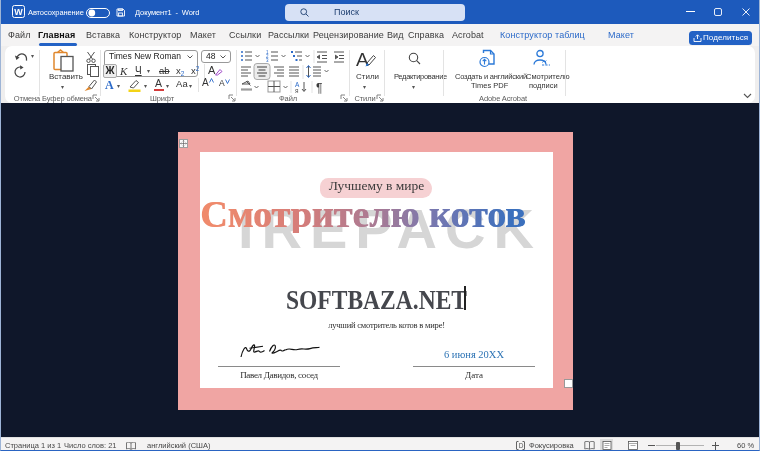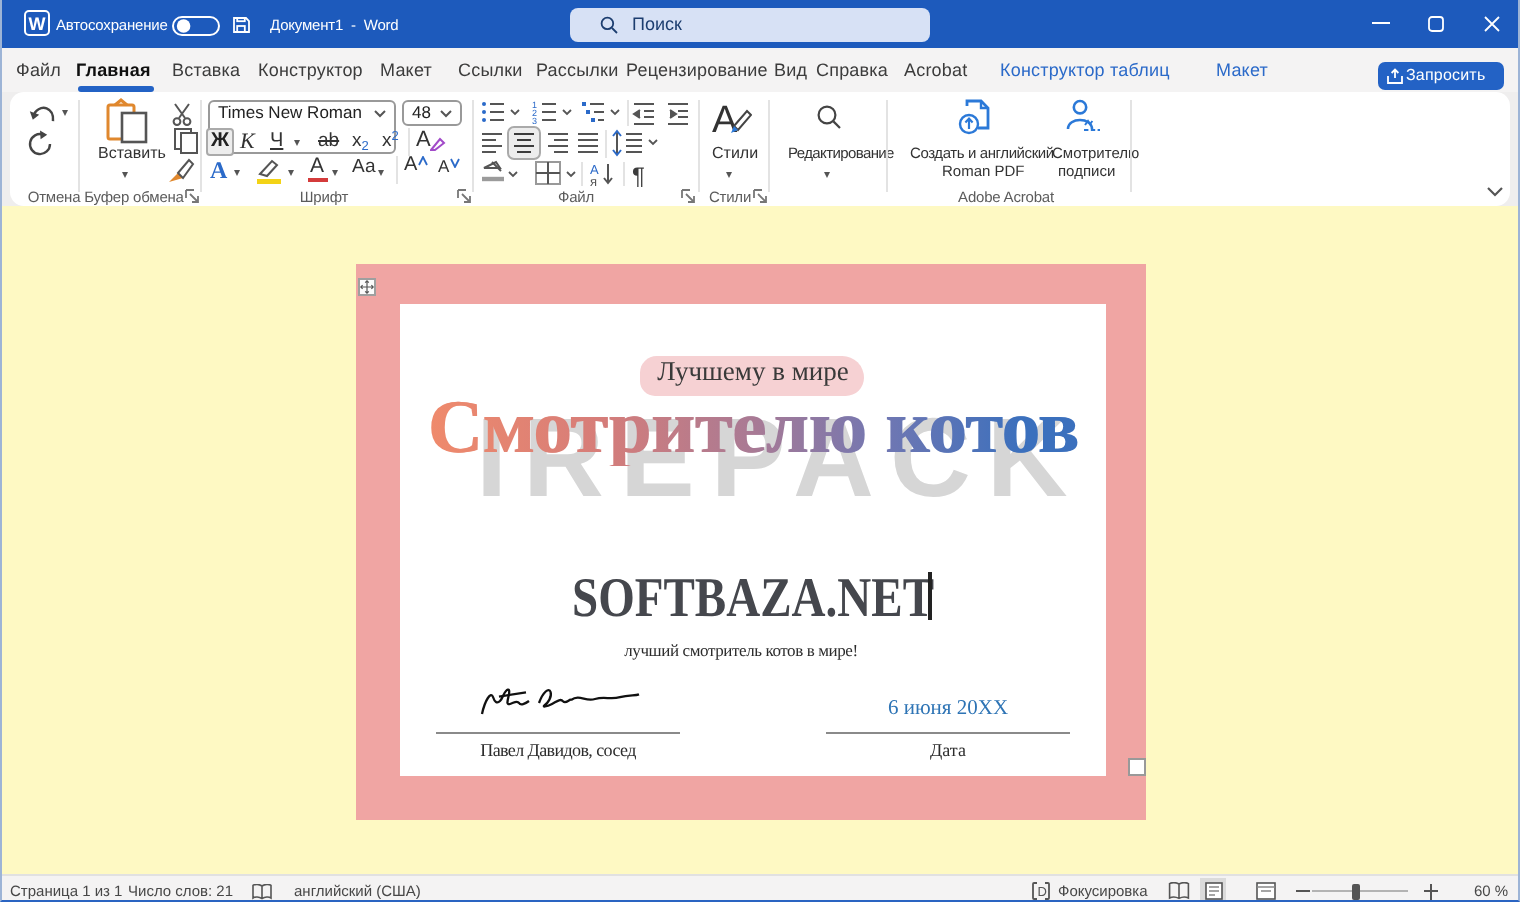--- a/index.html
+++ b/index.html
@@ -17,27 +17,27 @@
 #share{position:absolute;left:689px;top:7px;width:63px;height:13.5px;background:#2362c5;border-radius:3.5px;color:#fff;font-size:8.5px;text-align:center;line-height:13px;white-space:nowrap;}
 
 #ribbon{position:absolute;left:5px;top:46px;width:750px;height:57px;background:#fff;border-radius:7px;font-size:10px;color:#333;}
 #ribbon span{position:absolute;white-space:nowrap;}
 .gsep{position:absolute;top:4px;height:46px;width:1px;background:#e3e3e3;}
 .glabel{position:absolute;top:47.5px;font-size:7.5px;letter-spacing:-0.1px;color:#5c5c5c;transform:translateX(-50%);white-space:nowrap;}
 .launcher{position:absolute;top:48px;width:8px;height:8px;}
 .combo{position:absolute;border:1px solid #999;border-radius:3px;background:#fff;font-size:8.5px;color:#222;padding-left:4px;line-height:11px;}
 .car{font-size:6px;color:#555;}
 
-#docarea{position:absolute;left:0;top:103px;width:760px;height:334px;background:#fef9c3;}
+#docarea{position:absolute;left:0;top:103px;width:760px;height:334px;background:#0f172a;}
 #page{position:absolute;left:178px;top:29px;width:395px;height:278px;background:#f0a5a3;}
 #pagein{position:absolute;left:22px;top:20px;width:353px;height:236px;background:#fff;}
 #pagein .ser{position:absolute;font-family:"Liberation Serif",serif;color:#2c2c2c;text-align:center;white-space:nowrap;}
 #pill{position:absolute;left:120px;top:26px;width:112px;height:19.5px;background:#f6d1d3;border-radius:10px 13px 11px 9px;}
 #wm{position:absolute;left:38px;top:48.5px;font-weight:bold;font-size:56px;color:#d6d6d6;letter-spacing:8px;line-height:1;white-space:nowrap;}
-#headline,#headline2{position:absolute;left:0;top:43px;width:353px;text-align:center;font-family:"Liberation Serif",serif;font-weight:bold;font-size:38px;line-height:1;background:linear-gradient(90deg,#ef8a6c 4%,#d67d79 28%,#a87a95 50%,#7177b2 68%,#3b70bd 88%);-webkit-background-clip:text;background-clip:text;color:transparent;white-space:nowrap;}
+#headline,#headline2{position:absolute;left:0;top:43px;width:353px;font-family:"Liberation Serif",serif;font-weight:bold;font-size:38px;line-height:1;background:linear-gradient(90deg,#ef8a6c 4%,#d67d79 28%,#a87a95 50%,#7177b2 68%,#3b70bd 88%);-webkit-background-clip:text;background-clip:text;color:transparent;white-space:nowrap;}
 .sigline{position:absolute;height:1px;background:#8a8a8a;}
 
 #statusbar{position:absolute;left:0;top:437px;width:760px;height:14px;background:#f4f3f3;border-top:1px solid #e1e1e1;font-size:7.5px;color:#474747;}
 #statusbar span{position:absolute;top:3px;white-space:nowrap;}
 #winborder{position:absolute;left:0;top:0;width:760px;height:451px;border-left:1px solid #9db4d6;border-right:1px solid #9db4d6;border-bottom:1px solid #2a64c2;pointer-events:none;}
 </style>
 </head>
 <body>
 
 <div id="titlebar">
@@ -54,21 +54,21 @@
       <path d="M1 1h6l1.5 1.5V8H1z" fill="none" stroke="#fff" stroke-width="0.9"></path>
       <rect x="2.6" y="5" width="3.8" height="3" fill="none" stroke="#fff" stroke-width="0.9"></rect>
       <rect x="2.6" y="1" width="3.8" height="1.6" fill="none" stroke="#fff" stroke-width="0.9"></rect>
     </svg>
   <span class="t" style="left:135px;top:8px">Документ1&nbsp;&nbsp;-&nbsp;&nbsp;Word</span>
   <div id="searchbox">
     <svg style="position:absolute;left:15px;top:4px" width="9" height="9" viewBox="0 0 9 9">
         <circle cx="3.7" cy="3.7" r="2.9" fill="none" stroke="#1c3d6f" stroke-width="0.9"></circle>
         <path d="M6 6 L8.5 8.5" stroke="#1c3d6f" stroke-width="0.9"></path>
       </svg>
-    <span style="margin-left:31px">Поиск</span>
+    <span style="margin-left:49px">Поиск</span>
   </div>
   <div style="position:absolute;left:686px;top:11px;width:9px;height:1px;background:#fff"></div>
   <svg class="icon" style="left:714px;top:8px" width="8" height="8" viewBox="0 0 8 8">
       <rect x="0.5" y="0.5" width="7" height="7" rx="1.5" fill="none" stroke="#fff" stroke-width="0.9"></rect>
     </svg>
   <svg class="icon" style="left:742px;top:8px" width="8" height="8" viewBox="0 0 8 8">
       <path d="M0.5 0.5 L7.5 7.5 M7.5 0.5 L0.5 7.5" stroke="#fff" stroke-width="0.9"></path>
     </svg>
 </div>
 
@@ -85,21 +85,21 @@
   <span class="tab" style="left:387px">Вид</span>
   <span class="tab" style="left:408px">Справка</span>
   <span class="tab" style="left:452px">Acrobat</span>
   <span class="tab blue" style="left:500px">Конструктор таблиц</span>
   <span class="tab blue" style="left:608px">Макет</span>
   <div id="share">
       <svg style="position:absolute;left:4px;top:3px" width="9" height="8" viewBox="0 0 9 8">
         <path d="M1 4 v3.5 h7 V4" fill="none" stroke="#fff" stroke-width="0.9"></path>
         <path d="M4.5 5 V1 M2.8 2.5 L4.5 0.8 L6.2 2.5" fill="none" stroke="#fff" stroke-width="0.9"></path>
       </svg>
-      <span style="position:absolute;left:14px;top:0;font-size:8px">Запросить</span>
+      <span style="position:absolute;left:14px;top:0;font-size:8px">Поделиться</span>
     </div>
 </div>
 
 <div id="ribbon">
 
   <svg class="icon" style="left:9px;top:5px" width="15" height="11" viewBox="0 0 15 11">
       <path d="M2.7 7.2 C3.4 4,6.8 2.2,9.3 3.2 C11.8 4.2,12.8 6.6,12.5 9.6" fill="none" stroke="#444" stroke-width="1.25"></path>
       <path d="M0.9 4.6 L2.4 8.9 L5.6 6.4 z" fill="#444"></path>
     </svg>
   <span class="car" style="left:26px;top:6px">▾</span>
@@ -280,21 +280,21 @@
   <span class="car" style="left:407px;top:37px">▾</span>
   <div class="gsep" style="left:438px"></div>
 
   <svg class="icon" style="left:474px;top:3px" width="19" height="19" viewBox="0 0 19 19">
       <path d="M4.5 4 V1.5 h7 l3.5 3.5 V15 h-5" fill="none" stroke="#2b79d8" stroke-width="1.4"></path>
       <path d="M11.5 1.5 v3.5 h3.5" fill="none" stroke="#2b79d8" stroke-width="1.2"></path>
       <circle cx="5.5" cy="13" r="4.5" fill="none" stroke="#2b79d8" stroke-width="1.2"></circle>
       <path d="M5.5 15.5 v-5 M3.7 12.2 L5.5 10.3 L7.3 12.2" fill="none" stroke="#2b79d8" stroke-width="1.1"></path>
     </svg>
   <span style="left:450px;top:26px;font-size:7.5px;letter-spacing:-0.2px">Создать и английский</span>
-  <span style="left:466px;top:35px;font-size:7.5px">Roman PDF</span>
+  <span style="left:466px;top:35px;font-size:7.5px">Times PDF</span>
   <svg class="icon" style="left:527px;top:3px" width="19" height="19" viewBox="0 0 19 19">
       <circle cx="8" cy="4.6" r="3.1" fill="none" stroke="#2b79d8" stroke-width="1.3"></circle>
       <path d="M2 15.5 C2 9.5,14 9.5,14 15.5" fill="none" stroke="#2b79d8" stroke-width="1.3"></path>
       <path d="M10.5 13.5 l1.5-2 1 1.5 1.2-1.5" fill="none" stroke="#2b79d8" stroke-width="1"></path>
       <path d="M10 16 h8" stroke="#2b79d8" stroke-width="1" stroke-dasharray="2.2 1.2"></path>
     </svg>
   <span style="left:521px;top:26px;font-size:7.5px">Смотрителю</span>
   <span style="left:524px;top:35px;font-size:7.5px">подписи</span>
   <div class="glabel" style="left:498px">Adobe Acrobat</div>
   <div class="gsep" style="left:560px"></div>
@@ -306,21 +306,21 @@
 <div id="docarea">
   <div id="page">
     <div id="pagein">
       <div id="pill"></div>
       <div id="wm">IREPACK</div>
       <div class="ser" style="left:0;top:25.5px;width:353px;font-size:13.5px;color:#3a3a3a">Лучшему в мире</div>
       <div id="headline">Смотрителю котов</div>
         <div id="headline2" style="left:0.7px">Смотрителю котов</div>
       <div class="ser" style="left:0;top:132px;width:353px;font-size:28px;font-weight:bold;color:#45474d;transform:scaleX(0.84)">SOFTBAZA.NET</div>
       <div style="position:absolute;left:264px;top:134px;width:1.5px;height:24px;background:#222"></div>
-      <div class="ser" style="left:0;top:167.5px;width:341px;font-size:8.5px;letter-spacing:-0.2px">лучший смотритель котов в мире!</div>
+      <div class="ser" style="left:16px;top:167.5px;width:341px;font-size:8.5px;letter-spacing:-0.2px">лучший смотритель котов в мире!</div>
       <svg style="position:absolute;left:38px;top:188px" width="84" height="20" viewBox="0 0 84 20">
           <g fill="none" stroke="#111" stroke-width="1.15">
             <path d="M3 17 C4.5 10,7.5 5.5,8.5 8.5 C9.3 11,10.5 12,12 10.5 C13.5 9,13.5 7,15 5.5 C16.5 4,17 5,16.3 8 C15.6 11,15.2 12.5,17 12 C19 11.4,20.5 10,21.5 11.5 C22.3 12.8,24.5 12,26.5 10.5"></path>
             <path d="M11.5 8.3 L25 6.2"></path>
             <path d="M31.5 11.5 C33.5 6,36.5 3.5,37.3 6 C38 8.5,36 11.5,34.3 12.6 C33 13.5,35 13.6,38 12 C41 10.4,42.3 9.2,43.5 10.6 C44.6 11.8,46.5 10.3,47.5 9.6"></path>
             <path d="M47.5 10 C52 7,54.5 11,59.5 9.5 C64.5 8,67 10,72 8.6 C76.5 7.3,79.5 8,81.5 7.2"></path>
           </g>
         </svg>
       <div class="sigline" style="left:18px;top:214px;width:122px"></div>
       <div class="ser" style="left:18px;top:218px;width:122px;font-size:9px;letter-spacing:-0.3px">Павел Давидов, сосед</div>

